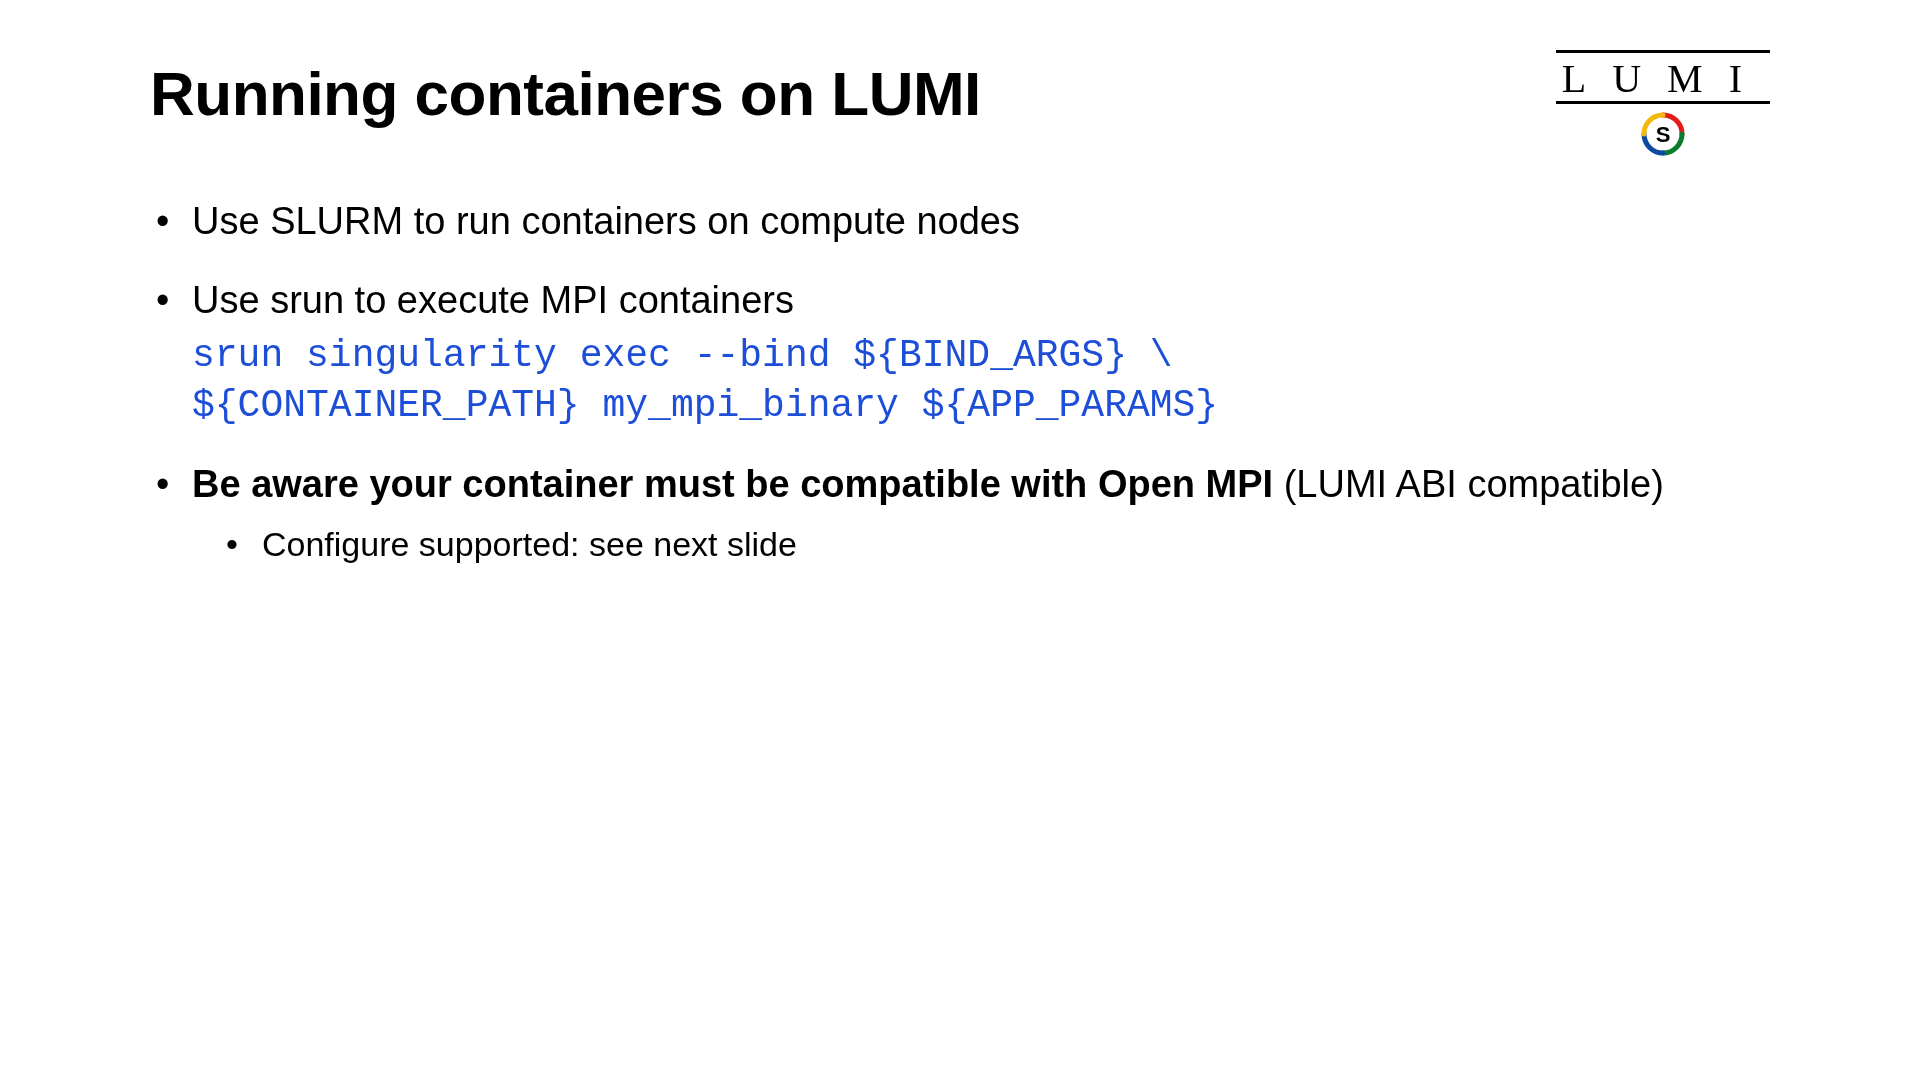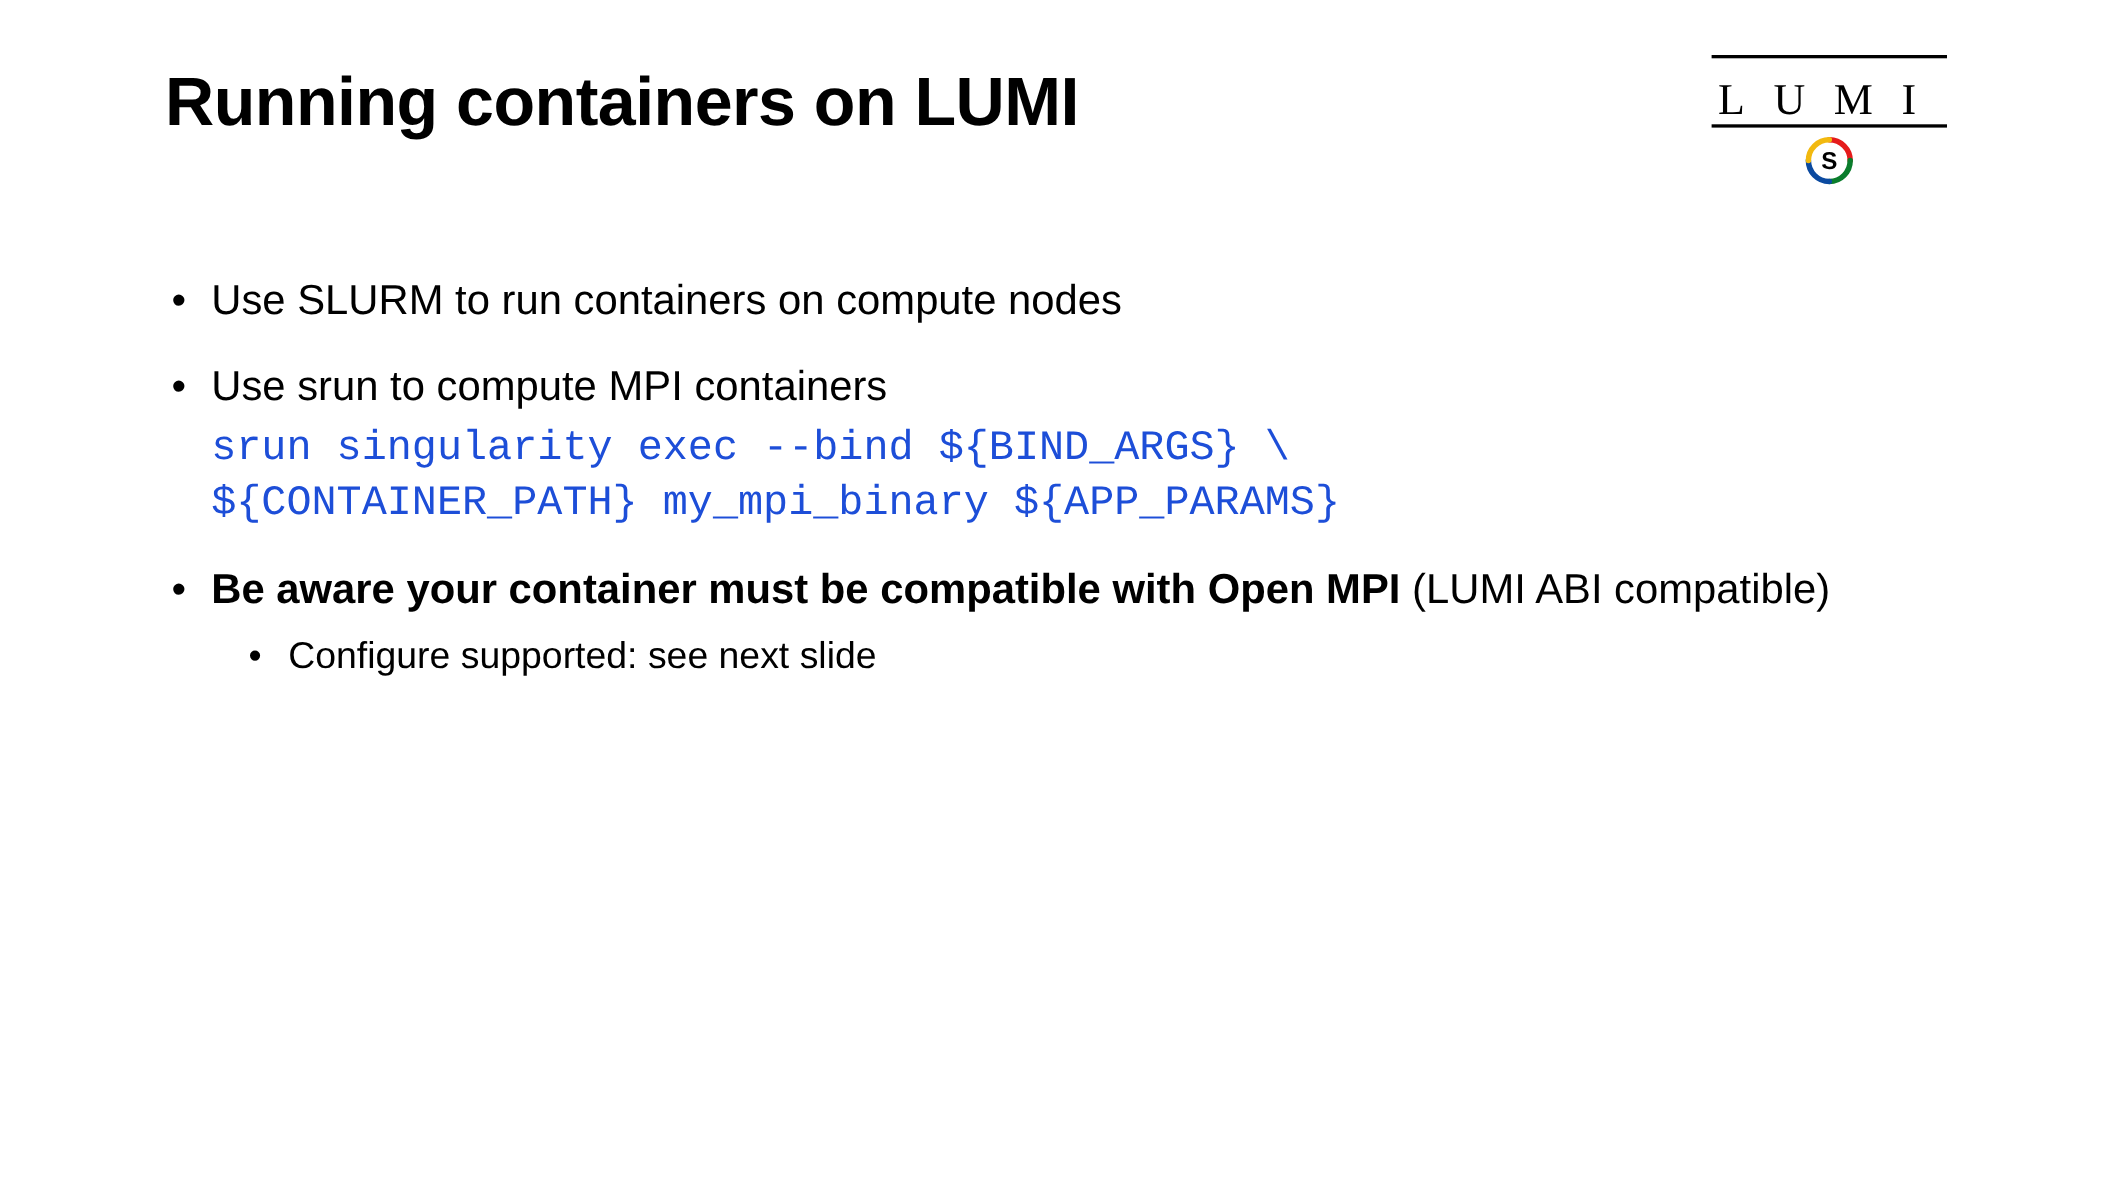--- a/index.html
+++ b/index.html
@@ -1,23 +1,23 @@
 <!DOCTYPE html>
 <html><head>
 <meta charset="utf-8">
 <style>
   * { margin: 0; padding: 0; box-sizing: border-box; }
   html, body { width: 1920px; height: 1080px; background: #fff; font-family: "Segoe UI", "Helvetica Neue", Arial, sans-serif; color: #000; }
   .slide { position: relative; width: 1920px; height: 912px; padding: 60px 150px 60px 150px; }
   .header-row { display: flex; justify-content: space-between; align-items: flex-start; }
   .title { font-size: 62px; font-weight: 800; letter-spacing: -0.5px; line-height: 1.1; font-family: "Century Gothic", "Segoe UI", Arial, sans-serif; }
   .logo-block { display: flex; flex-direction: column; align-items: center; gap: 8px; margin-top: -10px; }
-  .lumi-word { font-family: "Georgia", "Times New Roman", serif; font-size: 40px; font-weight: 400; letter-spacing: 26px; padding: 16px 2px 0 6px; border-top: 3px solid #000; border-bottom: 3px solid #000; line-height: 1.1; }
+  .lumi-word { font-family: "Georgia", "Times New Roman", serif; font-size: 40px; font-weight: 400; letter-spacing: 26px; padding: 4px 2px 0 6px; border-top: 3px solid #000; border-bottom: 3px solid #000; line-height: 1.1; }
   .s-logo { width: 44px; height: 44px; }
-  .body { margin-top: 80px; font-size: 38px; line-height: 1.35; }
+  .body { margin-top: 40px; font-size: 38px; line-height: 1.35; }
   ul.top { list-style: none; }
   ul.top > li { position: relative; padding-left: 42px; margin-bottom: 28px; }
   ul.top > li::before { content: "•"; position: absolute; left: 6px; top: 0; font-size: 38px; }
   ul.sub { list-style: none; margin-top: 12px; }
   ul.sub > li { position: relative; padding-left: 70px; font-size: 34px; }
   ul.sub > li::before { content: "•"; position: absolute; left: 34px; top: 0; font-size: 34px; }
   .code { font-family: Consolas, "Courier New", monospace; color: #1d4ed8; font-size: 38px; white-space: pre; display: block; margin-top: 4px; line-height: 1.32; }
   .bold { font-weight: 700; }
 </style>
 </head>
@@ -39,21 +39,21 @@
       </svg>
     </div>
   </div>
 
   <div class="body">
     <ul class="top">
       <li>
         <span>Use SLURM to run containers on compute nodes</span>
       </li>
       <li>
-        <span>Use srun to compute MPI containers</span>
+        <span>Use srun to execute MPI containers</span>
         <span class="code">srun singularity exec --bind ${BIND_ARGS} \
 ${CONTAINER_PATH} my_mpi_binary ${APP_PARAMS}</span>
       </li>
       <li>
         <span class="bold">Be aware your container must be compatible with Open MPI</span><span> (LUMI ABI compatible)</span>
         <ul class="sub">
           <li>
             <span>Configure supported: see next slide</span>
           </li>
         </ul>

